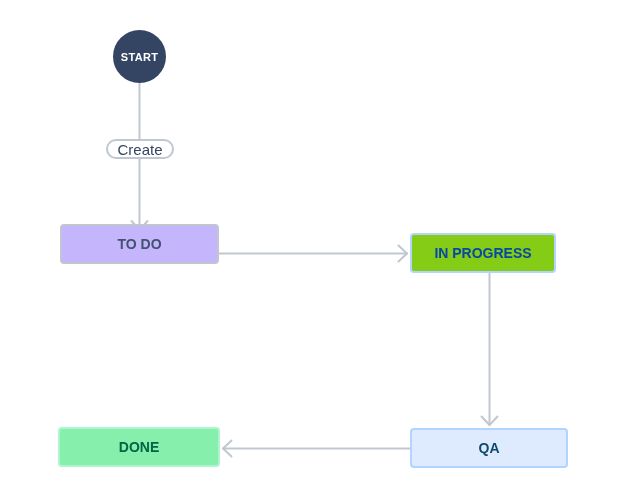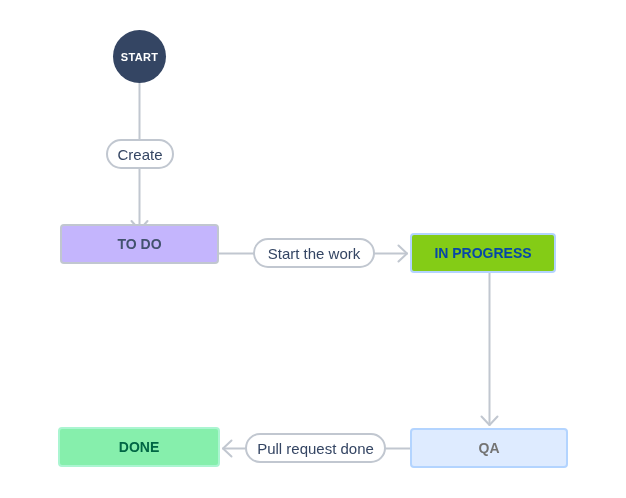--- a/index.html
+++ b/index.html
@@ -71,32 +71,32 @@
     background: #84cc16;
     border-color: #b3d4ff;
     color: #0747a6;
   }
   .status-qa {
     left: 410px;
     top: 428px;
     width: 158px;
     background: #deebff;
     border-color: #b3d4ff;
-    color: #737373;
+    color: #0c4a6e;
   }
   .status-done {
     left: 58px;
     top: 427px;
     width: 162px;
     background: #86efac;
     border-color: #abf5d1;
     color: #006644;
   }
   .transition {
-    height: 30px;
+    height: 20px;
     border-radius: 15px;
     border: 2px solid #c1c7d0;
     background: #ffffff;
     color: #344563;
     font-size: 15px;
     white-space: nowrap;
   }
   .transition-create           { left: 106px; top: 139px; width: 68px; }
   .transition-start-the-work   { left: 253px; top: 238px; width: 122px; }
   .transition-checking         { left: 446px; top: 335px; width: 86px; }
@@ -131,18 +131,16 @@
   <div class="node status status-todo">TO DO</div>
 
   <div class="node status status-inprogress">IN PROGRESS</div>
 
   <div class="node status status-qa">QA</div>
 
   <div class="node status status-done">DONE</div>
 
   <div class="node transition transition-create">Create</div>
 
-  <div class="node transition transition-start-the-work">Start the work</div>
 
 
-  <div class="node transition transition-pull-request">Pull request done</div>
 
 </div>
 
 </body></html>

